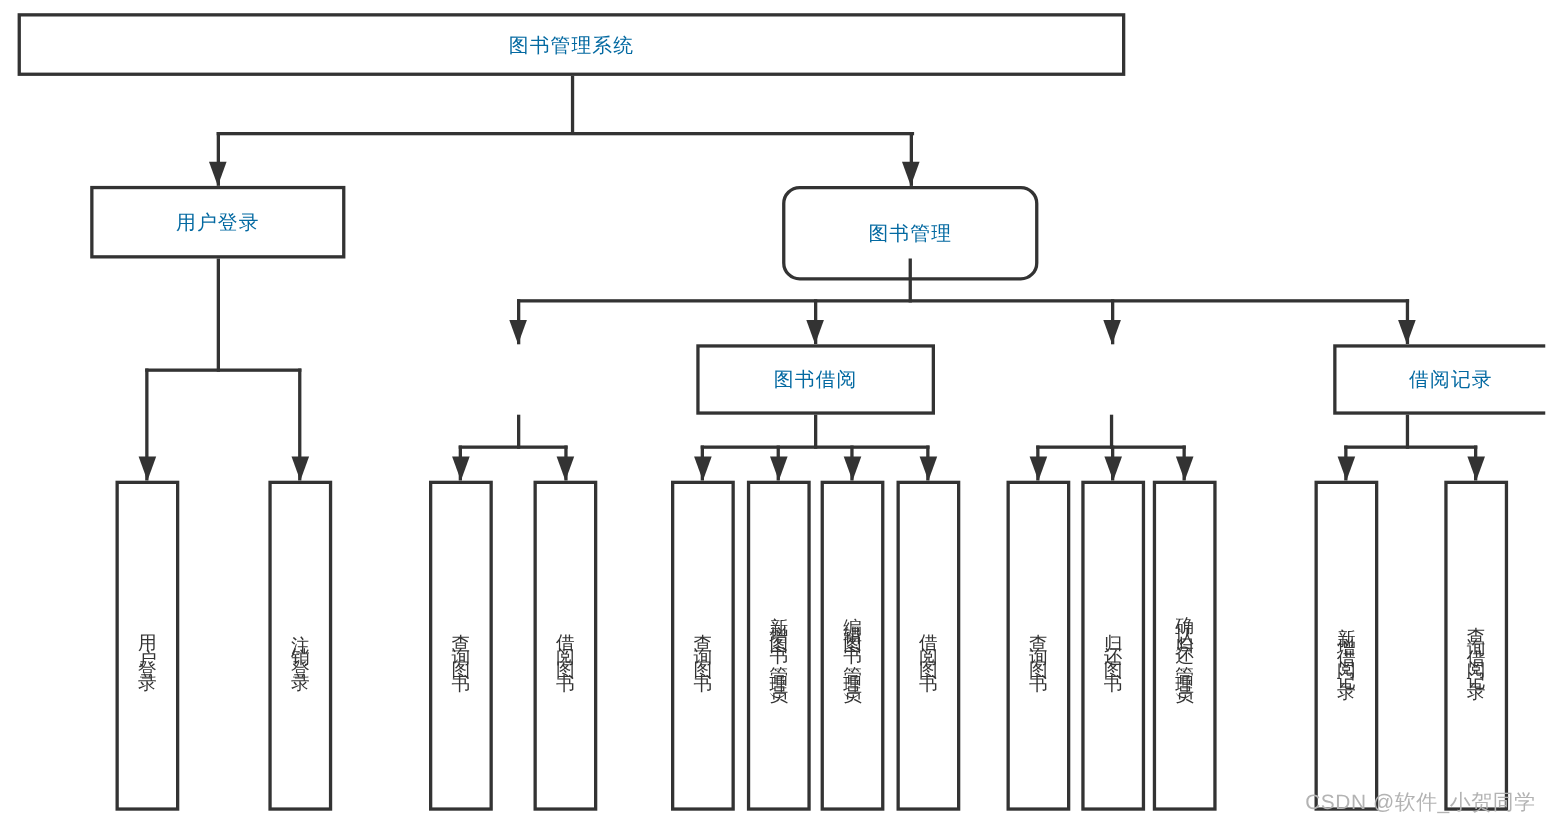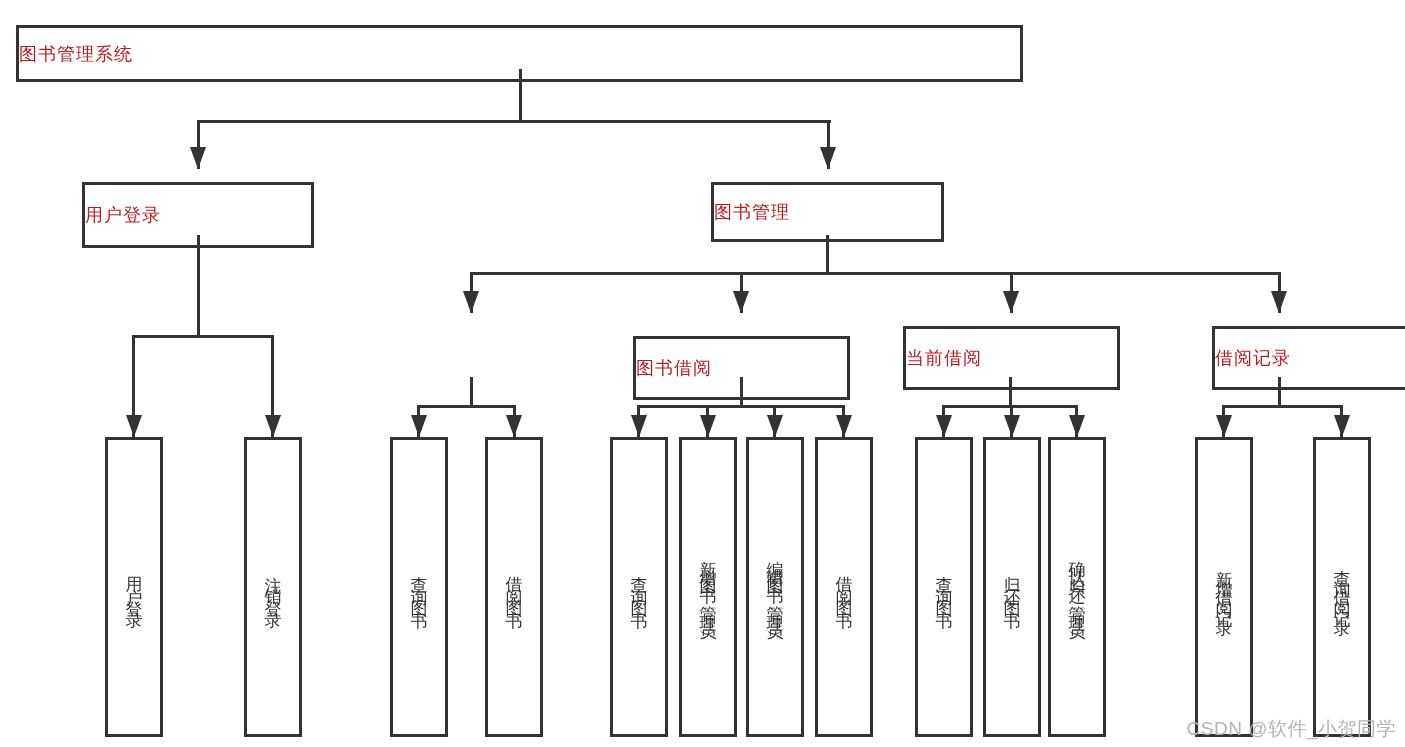--- a/index.html
+++ b/index.html
@@ -2,23 +2,23 @@
 <html><head>
 <meta charset="utf-8">
 <style>
   html,body{margin:0;padding:0;background:#fff;}
   #canvas{
     position:relative; width:1405px; height:747px; background:#ffffff;
     font-family:"Liberation Sans","DejaVu Sans",sans-serif; overflow:hidden;
   }
   .box{
     position:absolute; box-sizing:border-box; background:#ffffff;
-    border:3px solid #333333; color:#b91c1c;
-    display:flex; align-items:center; justify-content:flex-start;
-    font-size:18px; letter-spacing:1px; white-space:nowrap;margin-top:13px;
+    border:3px solid #333333; color:#0369a1;
+    display:flex; align-items:center; justify-content:center;
+    font-size:18px; letter-spacing:1px; white-space:nowrap;
   }
   .vbox{
     position:absolute; box-sizing:border-box; background:#ffffff;
     border:3px solid #333333; color:#333333;
     display:flex; align-items:center; justify-content:center;
     writing-mode:vertical-rl; text-orientation:mixed;
     font-size:17px; letter-spacing:12px; line-height:1;
   }
   .vl{position:absolute; width:3px; background:#333333;}
   .hl{position:absolute; height:3px; background:#333333;}
@@ -44,21 +44,21 @@
   <div class="vl" style="left:519px; top:69px;  height:51px;"></div>
   <div class="hl" style="left:197px; top:120px; width:634px;"></div>
   <div class="vl" style="left:197px; top:120px; height:49px;"></div>
   <div class="arr" style="left:190px; top:147px;"></div>
   <div class="vl" style="left:827px; top:120px; height:49px;"></div>
   <div class="arr" style="left:820px; top:147px;"></div>
 
   <div class="box" style="left:82px; top:169px; width:232px; height:66px;">
     <span>用户登录</span>
   </div>
-  <div class="box" style="left:711px; top:169px; width:233px; height:60px;">
+  <div class="box" style="left:711px; top:169px; width:233px; height:86px;border-radius:16px;">
     <span>图书管理</span>
   </div>
 
   <div class="vl" style="left:197px; top:235px; height:103px;"></div>
   <div class="hl" style="left:132px; top:335px; width:142px;"></div>
   <div class="vl" style="left:132px; top:335px; height:102px;"></div>
   <div class="arr" style="left:126px; top:415px;"></div>
   <div class="vl" style="left:271px; top:335px; height:102px;"></div>
   <div class="arr" style="left:265px; top:415px;"></div>
 
@@ -66,25 +66,22 @@
   <div class="hl" style="left:470px; top:272px; width:811px;"></div>
   <div class="vl" style="left:470px;  top:272px; height:41px;"></div>
   <div class="arr" style="left:463px;  top:291px;"></div>
   <div class="vl" style="left:740px;  top:272px; height:41px;"></div>
   <div class="arr" style="left:733px;  top:291px;"></div>
   <div class="vl" style="left:1010px; top:272px; height:41px;"></div>
   <div class="arr" style="left:1003px; top:291px;"></div>
   <div class="vl" style="left:1278px; top:272px; height:41px;"></div>
   <div class="arr" style="left:1271px; top:291px;"></div>
 
-  <div class="box" style="left:633px;  top:323px; width:217px; height:64px;">
+  <div class="box" style="left:633px;  top:313px; width:217px; height:64px;">
     <span>图书借阅</span>
-  </div>
-  <div class="box" style="left:903px;  top:313px; width:217px; height:64px;">
-    <span>当前借阅</span>
   </div>
   <div class="box" style="left:1212px; top:313px; width:214px; height:64px;">
     <span>借阅记录</span>
   </div>
 
   <div class="vl" style="left:470px; top:377px; height:31px;"></div>
   <div class="hl" style="left:417px; top:405px; width:99px;"></div>
   <div class="vl" style="left:417px; top:405px; height:32px;"></div>
   <div class="arr" style="left:411px; top:415px;"></div>
   <div class="vl" style="left:513px; top:405px; height:32px;"></div>

